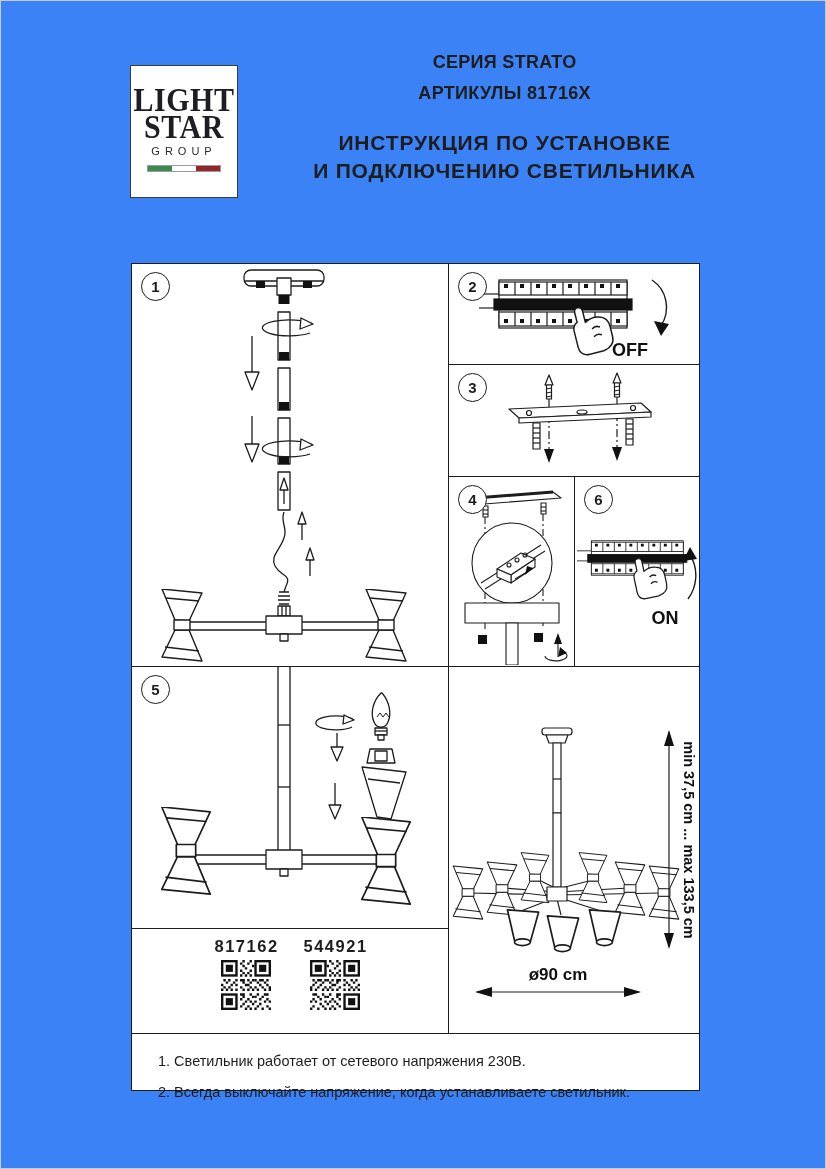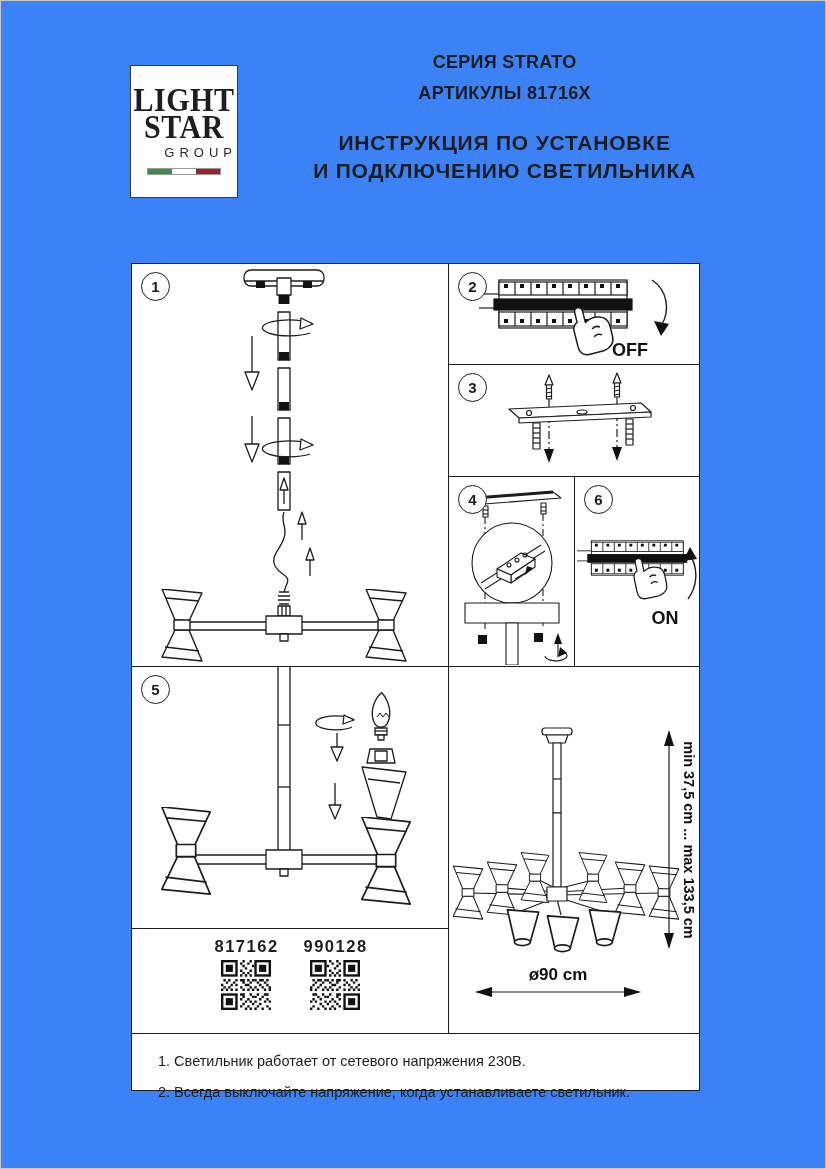--- a/index.html
+++ b/index.html
@@ -4,21 +4,21 @@
 <style>
   html,body{margin:0;padding:0;background:#fff;}
   body{font-family:"Liberation Sans",sans-serif;color:#1d1d1d;}
   .page{position:relative;width:826px;height:1169px;background:#3b82f6;overflow:hidden;
         box-sizing:border-box;border:1px solid #c9c9c9;}
   
   .logo{position:absolute;left:129px;top:64px;width:108px;height:133px;
         border:1.5px solid #3a3a3a;box-sizing:border-box;text-align:center;padding-top:20px;background:#fff;}
   .logo-word{font-family:"Liberation Serif",serif;font-weight:bold;font-size:30px;line-height:27px;
         letter-spacing:.5px;color:#1d1d23;transform:scaleY(1.12);}
-  .logo-group{font-size:13px;letter-spacing:5px;color:#2a2a2a;margin-top:5px;font-weight:400;text-align:right;}
+  .logo-group{font-size:11px;letter-spacing:5px;color:#2a2a2a;margin-top:5px;font-weight:400;}
   .logo-flag{width:74px;height:7px;margin:8px auto 0;display:flex;border:1px solid #9a9a9a;box-sizing:border-box;}
   .logo-flag span{flex:1;}
   .fg{background:#3c8a4d;}
   .fw{background:#ffffff;}
   .fr{background:#97262c;}
   .title-block{position:absolute;top:46px;right:129px;text-align:center;}
   .series{font-size:18px;font-weight:bold;line-height:31px;letter-spacing:.3px;}
   .instruction{font-size:21px;font-weight:bold;line-height:28px;letter-spacing:.8px;}
   .instr-gap{margin-top:20px;}
   
@@ -363,21 +363,21 @@
 
     <div class="p" id="pqr">
       <div class="qr-row">
         <div class="qr-col">
           <div class="qr-num">817162</div>
           <svg width="50" height="50" viewBox="0 0 21 21">
               <use href="#qrsym"></use>
             </svg>
         </div>
         <div class="qr-col">
-          <div class="qr-num">990128</div>
+          <div class="qr-num">544921</div>
           <svg width="50" height="50" viewBox="0 0 21 21">
               <use href="#qrsym" transform="translate(21,0) scale(-1,1)"></use>
             </svg>
         </div>
       </div>
     </div>
 
     <div class="p" id="pspec">
       <svg class="fill" width="250" height="365" viewBox="0 0 250 365">
         <g stroke="#1d1d1d" stroke-width="1.2" fill="none" stroke-linejoin="round">

